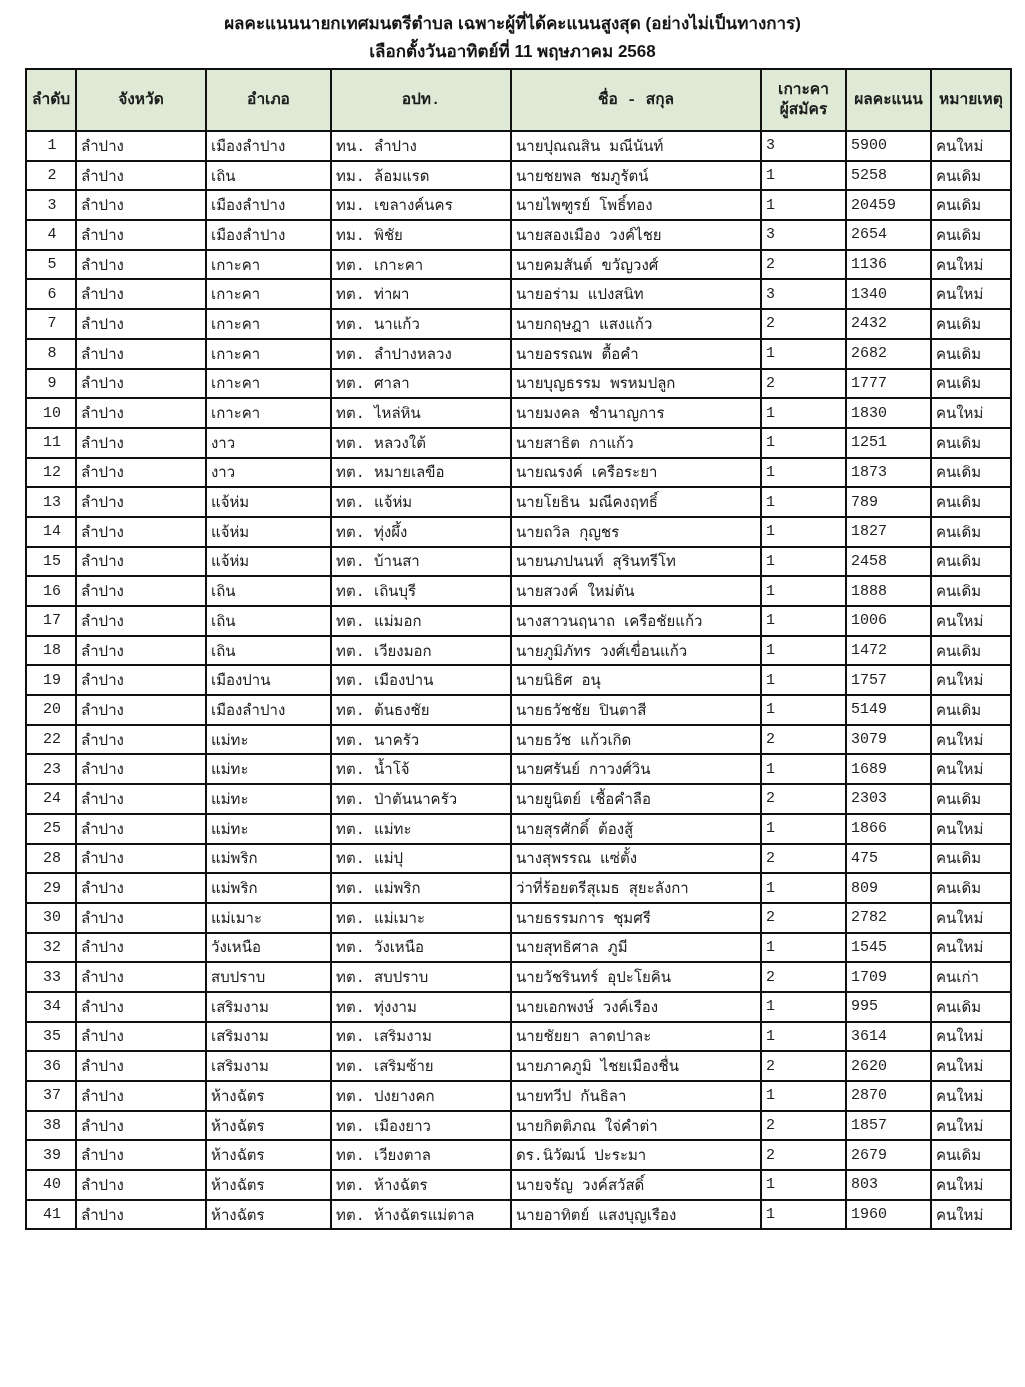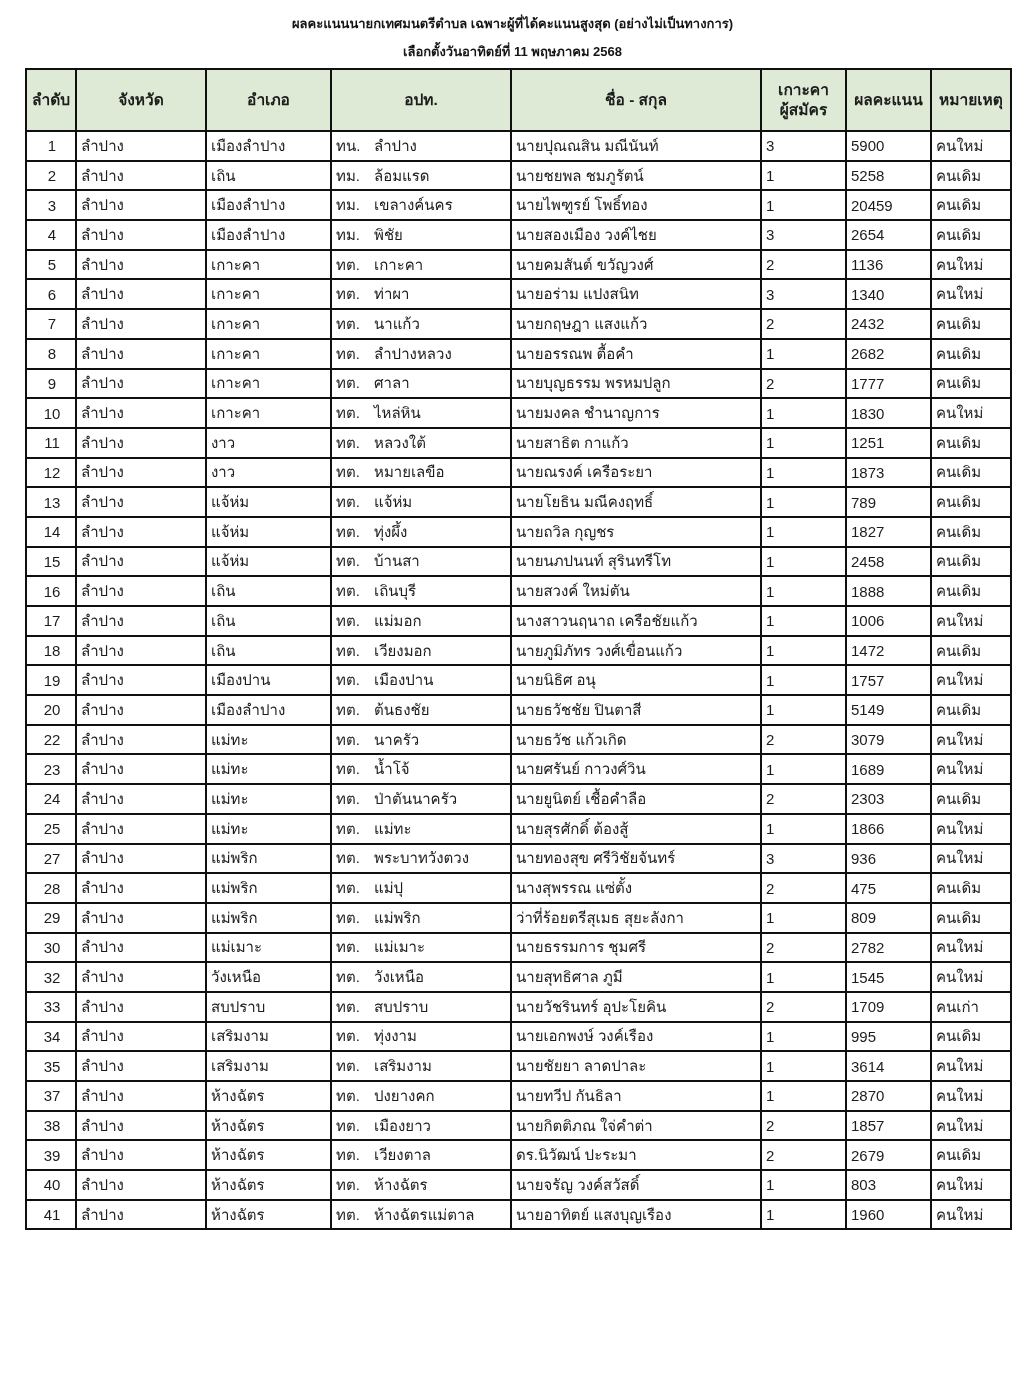--- a/index.html
+++ b/index.html
@@ -17,32 +17,33 @@
     overflow: hidden;
   }
   .titles {
     position: absolute;
     top: 10px;
     left: 0;
     width: 1025px;
     text-align: center;
   }
   .title-line {
-    font-size: 13px;
+    font-size: 17px;
     font-weight: bold;
     line-height: 28px;
     color: #141414;
   }
   table.results {
     position: absolute;
     left: 25px;
     top: 68px;
     width: 985px;
     border-collapse: collapse;
     table-layout: fixed;
+    font-family: Liberation Mono, monospace;
   }
   table.results th, table.results td {
     border: 2px solid #101010;
     font-size: 15px;
     overflow: hidden;
     white-space: nowrap;
   }
   table.results th {
     background: #deead5;
     height: 58px;
@@ -393,32 +394,20 @@
       <td class="cell-dist">แม่ทะ</td>
       <td class="cell-org">
         <span class="org-type">ทต.</span><span>แม่ทะ</span>
       </td>
       <td class="cell-name">นายสุรศักดิ์ ต้องสู้</td>
       <td class="cell-candno">1</td>
       <td class="cell-votes">1866</td>
       <td class="cell-note">คนใหม่</td>
     </tr>
         <tr>
-      <td class="cell-no">27</td>
-      <td class="cell-prov">ลำปาง</td>
-      <td class="cell-dist">แม่พริก</td>
-      <td class="cell-org">
-        <span class="org-type">ทต.</span><span>พระบาทวังตวง</span>
-      </td>
-      <td class="cell-name">นายทองสุข ศรีวิชัยจันทร์</td>
-      <td class="cell-candno">3</td>
-      <td class="cell-votes">936</td>
-      <td class="cell-note">คนใหม่</td>
-    </tr>
-        <tr>
       <td class="cell-no">28</td>
       <td class="cell-prov">ลำปาง</td>
       <td class="cell-dist">แม่พริก</td>
       <td class="cell-org">
         <span class="org-type">ทต.</span><span>แม่ปุ</span>
       </td>
       <td class="cell-name">นางสุพรรณ แซ่ตั้ง</td>
       <td class="cell-candno">2</td>
       <td class="cell-votes">475</td>
       <td class="cell-note">คนเดิม</td>
@@ -486,20 +475,32 @@
         <tr>
       <td class="cell-no">35</td>
       <td class="cell-prov">ลำปาง</td>
       <td class="cell-dist">เสริมงาม</td>
       <td class="cell-org">
         <span class="org-type">ทต.</span><span>เสริมงาม</span>
       </td>
       <td class="cell-name">นายชัยยา ลาดปาละ</td>
       <td class="cell-candno">1</td>
       <td class="cell-votes">3614</td>
+      <td class="cell-note">คนใหม่</td>
+    </tr>
+        <tr>
+      <td class="cell-no">36</td>
+      <td class="cell-prov">ลำปาง</td>
+      <td class="cell-dist">เสริมงาม</td>
+      <td class="cell-org">
+        <span class="org-type">ทต.</span><span>เสริมซ้าย</span>
+      </td>
+      <td class="cell-name">นายภาคภูมิ ไชยเมืองชื่น</td>
+      <td class="cell-candno">2</td>
+      <td class="cell-votes">2620</td>
       <td class="cell-note">คนใหม่</td>
     </tr>
         <tr>
       <td class="cell-no">37</td>
       <td class="cell-prov">ลำปาง</td>
       <td class="cell-dist">ห้างฉัตร</td>
       <td class="cell-org">
         <span class="org-type">ทต.</span><span>ปงยางคก</span>
       </td>
       <td class="cell-name">นายทวีป กันธิลา</td>

